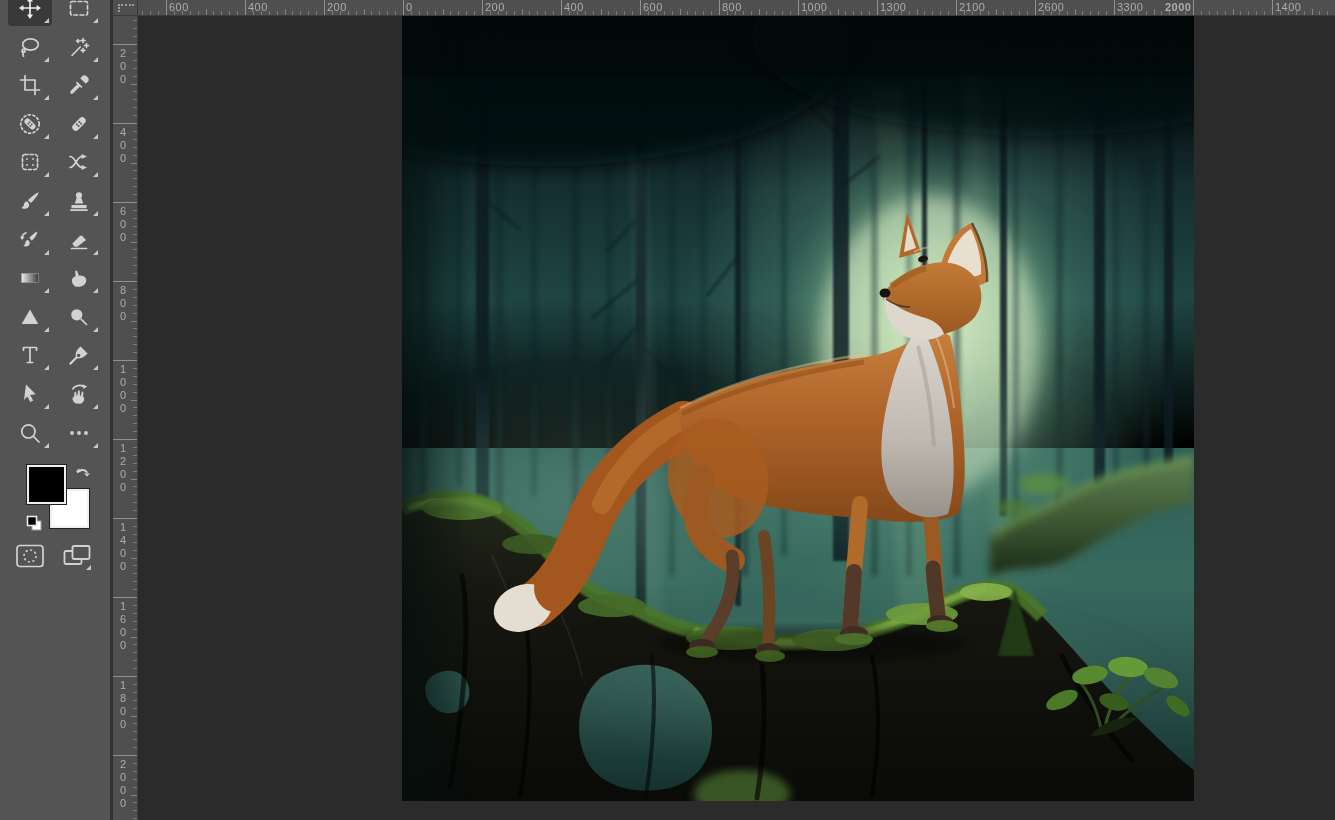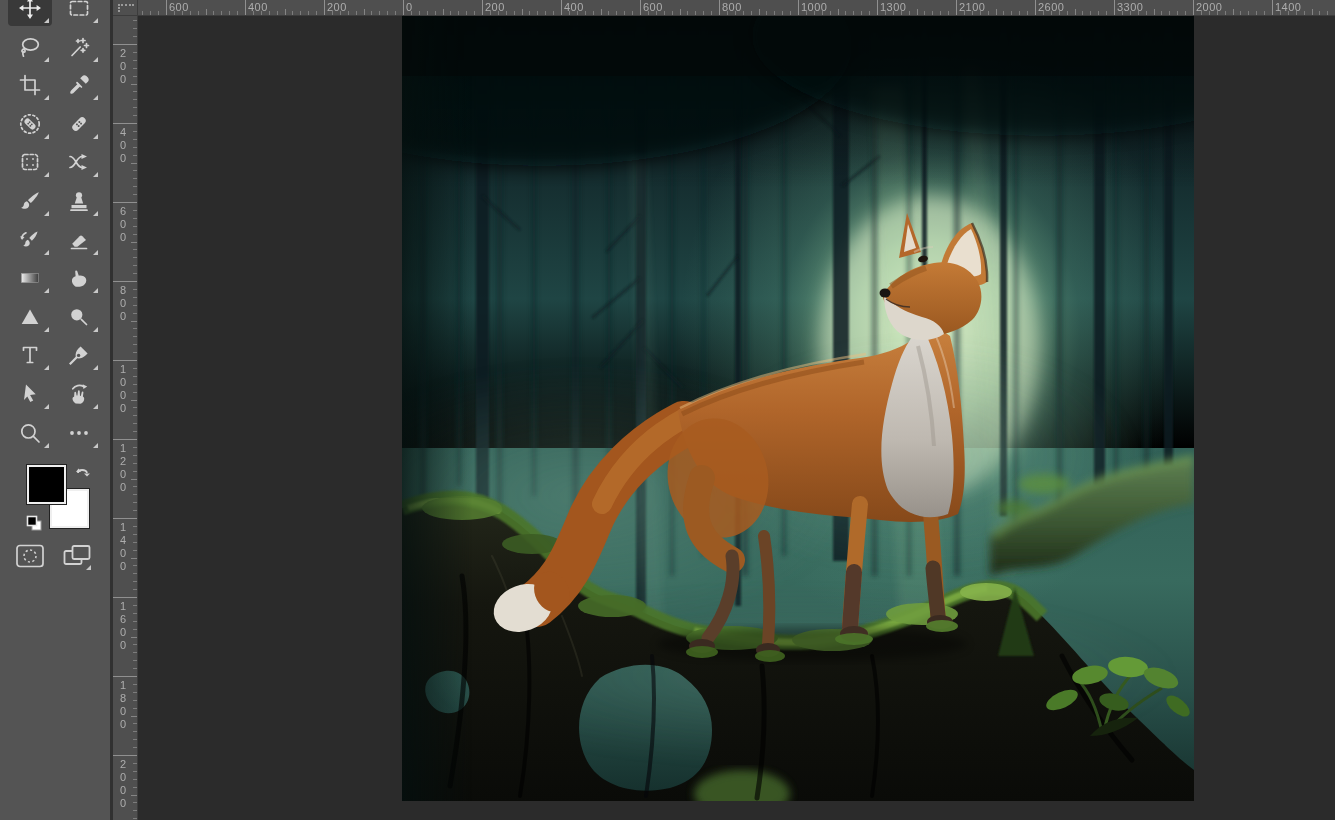--- a/index.html
+++ b/index.html
@@ -490,21 +490,21 @@
         <div class="tick-mid-h" style="left: 857.5px;"></div>
         <div class="lbl-h" style="left: 821px;">2100</div>
         <div class="tick-major-h" style="left: 897px;"></div>
         <div class="tick-mid-h" style="left: 936.5px;"></div>
         <div class="lbl-h" style="left: 900px;">2600</div>
         <div class="tick-major-h" style="left: 976px;"></div>
         <div class="tick-mid-h" style="left: 1015.5px;"></div>
         <div class="lbl-h" style="left: 979px;">3300</div>
         <div class="tick-major-h" style="left: 1055px;"></div>
         <div class="tick-mid-h" style="left: 1094.5px;"></div>
-        <div class="lbl-h" style="left: 1058px;">2000</div>
+        <div class="lbl-h" style="left: 1027px; font-weight: bold;">2000</div>
         <div class="tick-major-h" style="left: 1134px;"></div>
         <div class="tick-mid-h" style="left: 1173.5px;"></div>
         <div class="lbl-h" style="left: 1137px;">1400</div>
       </div>
     <div class="ruler-left" id="rulerLeft">
         <div class="tick-minor-v" style="top: 4.3px;"></div>
         <div class="tick-minor-v" style="top: 12.2px;"></div>
         <div class="tick-minor-v" style="top: 20.1px;"></div>
         <div class="tick-minor-v" style="top: 28px;"></div>
         <div class="tick-minor-v" style="top: 35.9px;"></div>

